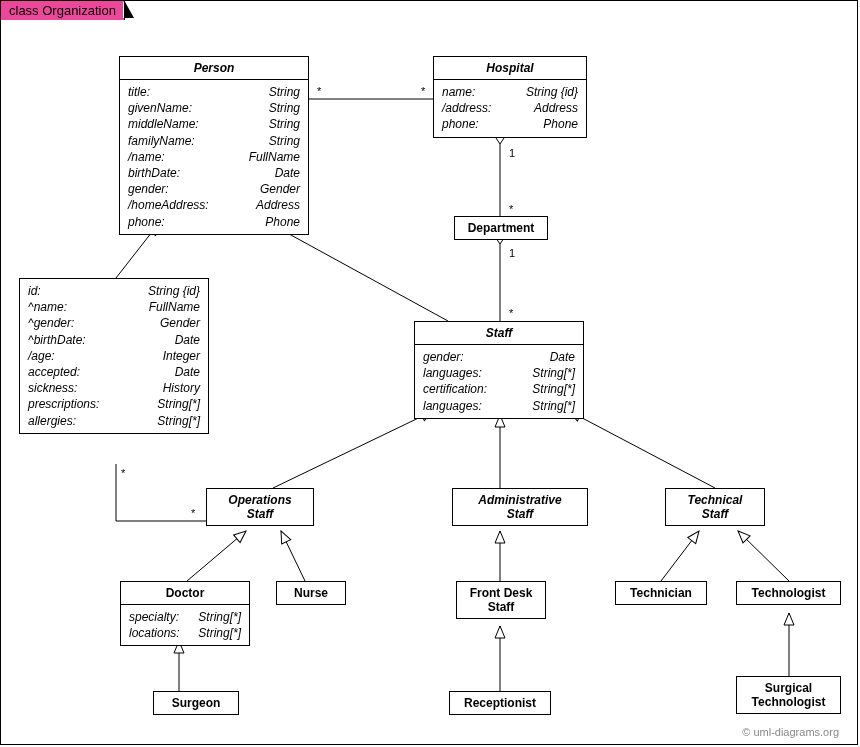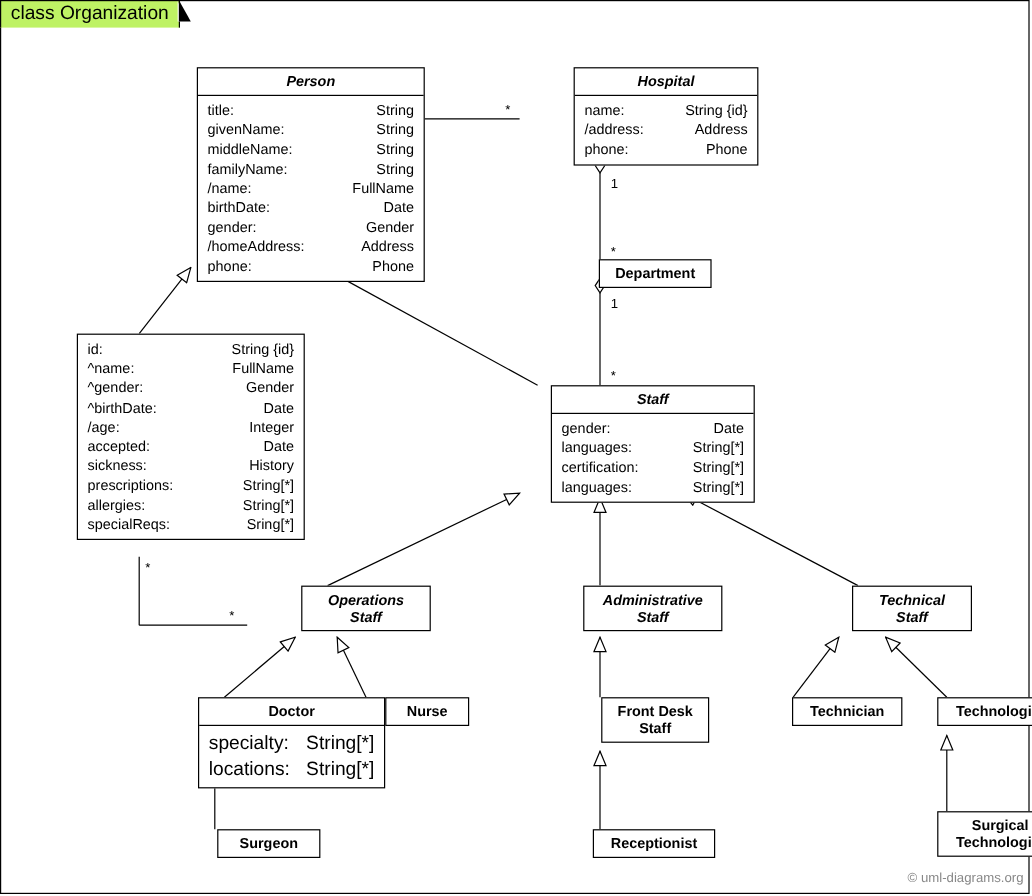--- a/index.html
+++ b/index.html
@@ -17,22 +17,22 @@
     margin: 0;
     box-sizing: border-box;
   }
   .outer-tab {
     position: absolute;
     top: -1px;
     left: -1px;
     border: 1px solid #000;
     border-bottom: none;
     padding: 2px 8px;
-    background: #bef264;
-    font-size: 16px;
+    background: #ec4899;
+    font-size: 13px;
   }
   .outer-tab::after {
     content: "";
     position: absolute;
     right: -10px;
     top: -1px;
     width: 0;
     height: 0;
     border-top: 18px solid transparent;
     border-left: 10px solid #000;
@@ -49,47 +49,47 @@
   svg {
     position: absolute;
     top: 0;
     left: 0;
   }
   .class-box {
     position: absolute;
     border: 1px solid #000;
     background: #fff;
     box-sizing: border-box;
-    margin-left: 45px;
   }
   .class-title {
     text-align: center;
     border-bottom: 1px solid #000;
     padding: 4px 6px;
     font-weight: bold;
     font-style: italic;
   }
   .class-title.plain {
     font-style: normal;
   }
   .class-body {
     padding: 4px 8px;
   }
   .attr-row {
     display: flex;
     justify-content: space-between;
     gap: 10px;
     line-height: 1.35;
+    font-style: italic;
   }
   .no-body .class-title {
     border-bottom: none;
   }
   .credit {
     position: absolute;
-    right: 4px;
+    right: 18px;
     bottom: 6px;
     color: #888;
     font-size: 11px;
     margin-left: 24px;
   }
 </style>
 </head>
 <body>
 
 <div class="outer">
@@ -247,24 +247,20 @@
           <span>History</span>
         </div>
       <div class="attr-row">
           <span>prescriptions:</span>
           <span>String[*]</span>
         </div>
       <div class="attr-row">
           <span>allergies:</span>
           <span>String[*]</span>
         </div>
-      <div class="attr-row">
-          <span>specialReqs:</span>
-          <span>Sring[*]</span>
-        </div>
     </div>
   </div>
 
   <div class="class-box" style="left:413px; top:320px; width:170px">
     <div class="class-title">Staff</div>
     <div class="class-body">
       <div class="attr-row">
           <span>gender:</span>
           <span>Date</span>
         </div>
@@ -283,37 +279,37 @@
     </div>
   </div>
 
   <div class="class-box no-body" style="left:205px; top:487px; width:108px">
     <div class="class-title">
       <span>Operations</span><br>
       <span>Staff</span>
     </div>
   </div>
 
-  <div class="class-box no-body" style="left:440px; top:487px; width:116px">
+  <div class="class-box no-body" style="left:451px; top:487px; width:136px">
     <div class="class-title">
       <span>Administrative</span><br>
       <span>Staff</span>
     </div>
   </div>
 
   <div class="class-box no-body" style="left:664px; top:487px; width:100px">
     <div class="class-title">
       <span>Technical</span><br>
       <span>Staff</span>
     </div>
   </div>
 
-  <div class="class-box" style="left:119px; top:580px; width:156px">
+  <div class="class-box" style="left:119px; top:580px; width:130px">
     <div class="class-title plain">Doctor</div>
-    <div class="class-body" style="font-size:16px">
+    <div class="class-body" style="font-size:12px">
       <div class="attr-row">
           <span>specialty:</span>
           <span>String[*]</span>
         </div>
       <div class="attr-row">
           <span>locations:</span>
           <span>String[*]</span>
         </div>
     </div>
   </div>
@@ -330,21 +326,21 @@
   </div>
 
   <div class="class-box no-body" style="left:614px; top:580px; width:92px">
     <div class="class-title plain">Technician</div>
   </div>
 
   <div class="class-box no-body" style="left:735px; top:580px; width:105px">
     <div class="class-title plain">Technologist</div>
   </div>
 
-  <div class="class-box no-body" style="left:135px; top:690px; width:86px">
+  <div class="class-box no-body" style="left:152px; top:690px; width:86px">
     <div class="class-title plain">Surgeon</div>
   </div>
 
   <div class="class-box no-body" style="left:448px; top:690px; width:102px">
     <div class="class-title plain">Receptionist</div>
   </div>
 
   <div class="class-box no-body" style="left:735px; top:675px; width:105px">
     <div class="class-title plain">
       <span>Surgical</span><br>

